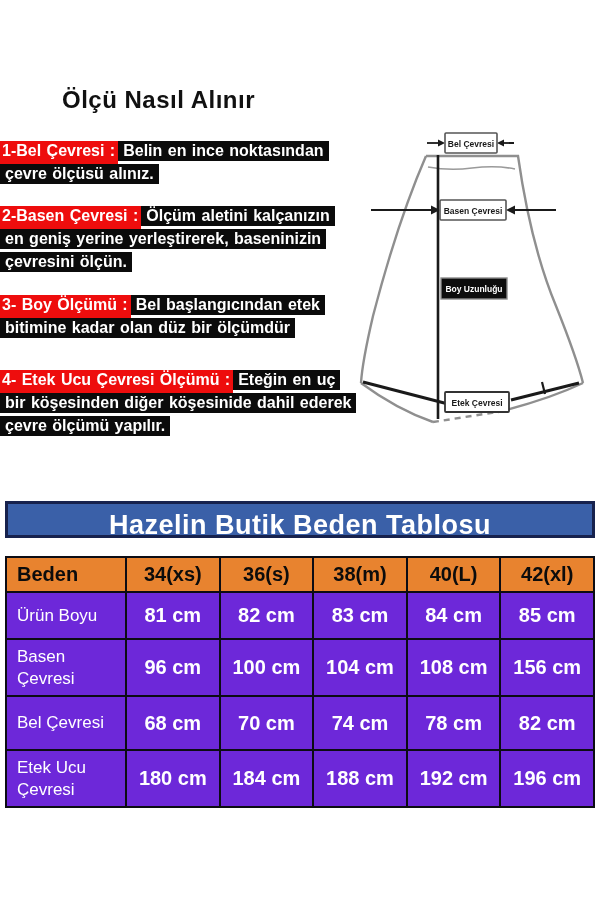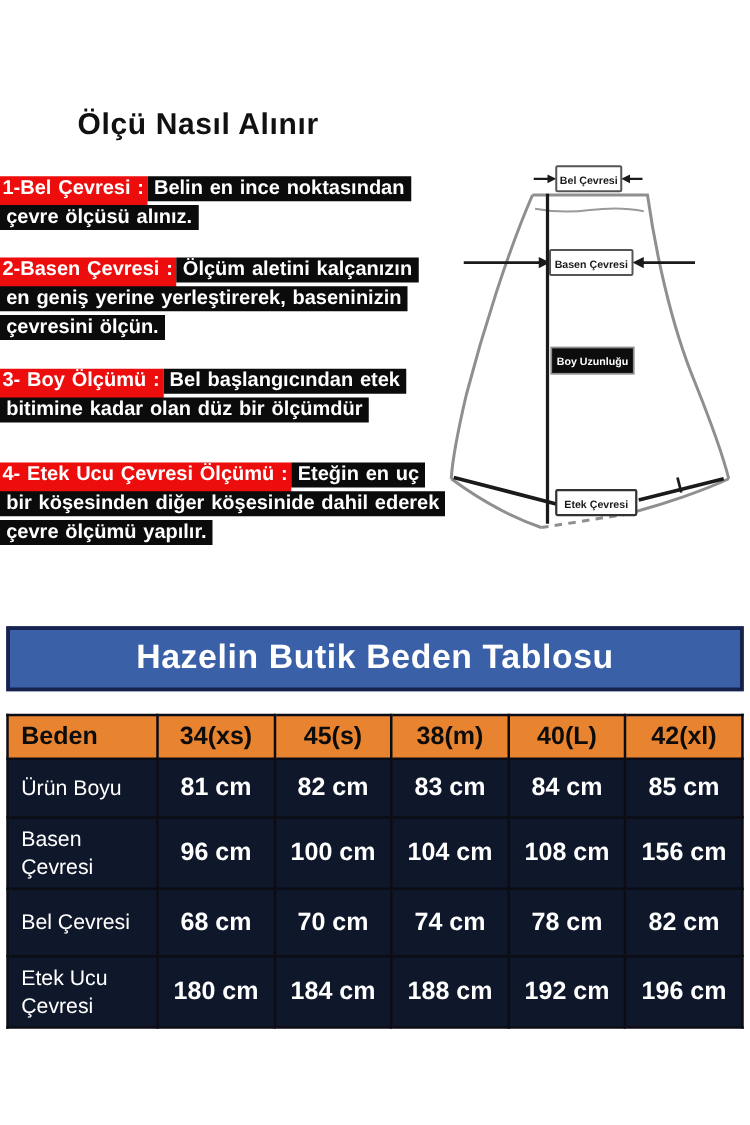--- a/index.html
+++ b/index.html
@@ -44,41 +44,41 @@
     font-size:8.5px; font-weight:bold; fill:#1a1a1a;
   }
   .diagram text.inv { fill:#ffffff; }
 
   
   .table-wrap { position:absolute; left:5px; top:501px; width:590px; }
   .table-title {
     background:#3a60a8;
     border:3px solid #17224d;
     color:#ffffff; font-weight:bold; font-size:27px;
-    text-align:center; height:52px; line-height:43px;
+    text-align:center; height:37px; line-height:43px;
     letter-spacing:0.5px;
   }
   table.size {
     margin-top:18px;
     width:100%;
     border-collapse:collapse;
     table-layout:fixed;
   }
   table.size th, table.size td {
     border:2.5px solid #0c0c14;
   }
   table.size col.c0 { width:120px; }
   table.size th {
     background:#e8832f; color:#0c0c0c;
     font-size:20px; font-weight:bold;
     height:35px; text-align:center;
   }
   table.size th.rowhead { text-align:left; padding-left:10px; }
   table.size td {
-    background:#0f172a; color:#ffffff;
+    background:#6d28d9; color:#ffffff;
     text-align:center; font-size:20px; font-weight:bold;
   }
   table.size td.rowlabel {
     text-align:left; padding-left:10px;
     font-size:17px; font-weight:500;
     line-height:22px;
   }
   table.size tr.r1 td { height:47px; }
   table.size tr.r2 td { height:57px; }
   table.size tr.r3 td { height:54px; }
@@ -154,21 +154,21 @@
           <col>
           <col>
           <col>
           <col>
           <col>
         </colgroup>
       <tbody>
           <tr>
         <th class="rowhead">Beden</th>
         <th>34(xs)</th>
-        <th>45(s)</th>
+        <th>36(s)</th>
         <th>38(m)</th>
         <th>40(L)</th>
         <th>42(xl)</th>
       </tr>
       <tr class="r1">
         <td class="rowlabel">Ürün Boyu</td>
         <td>81 cm</td>
         <td>82 cm</td>
         <td>83 cm</td>
         <td>84 cm</td>

